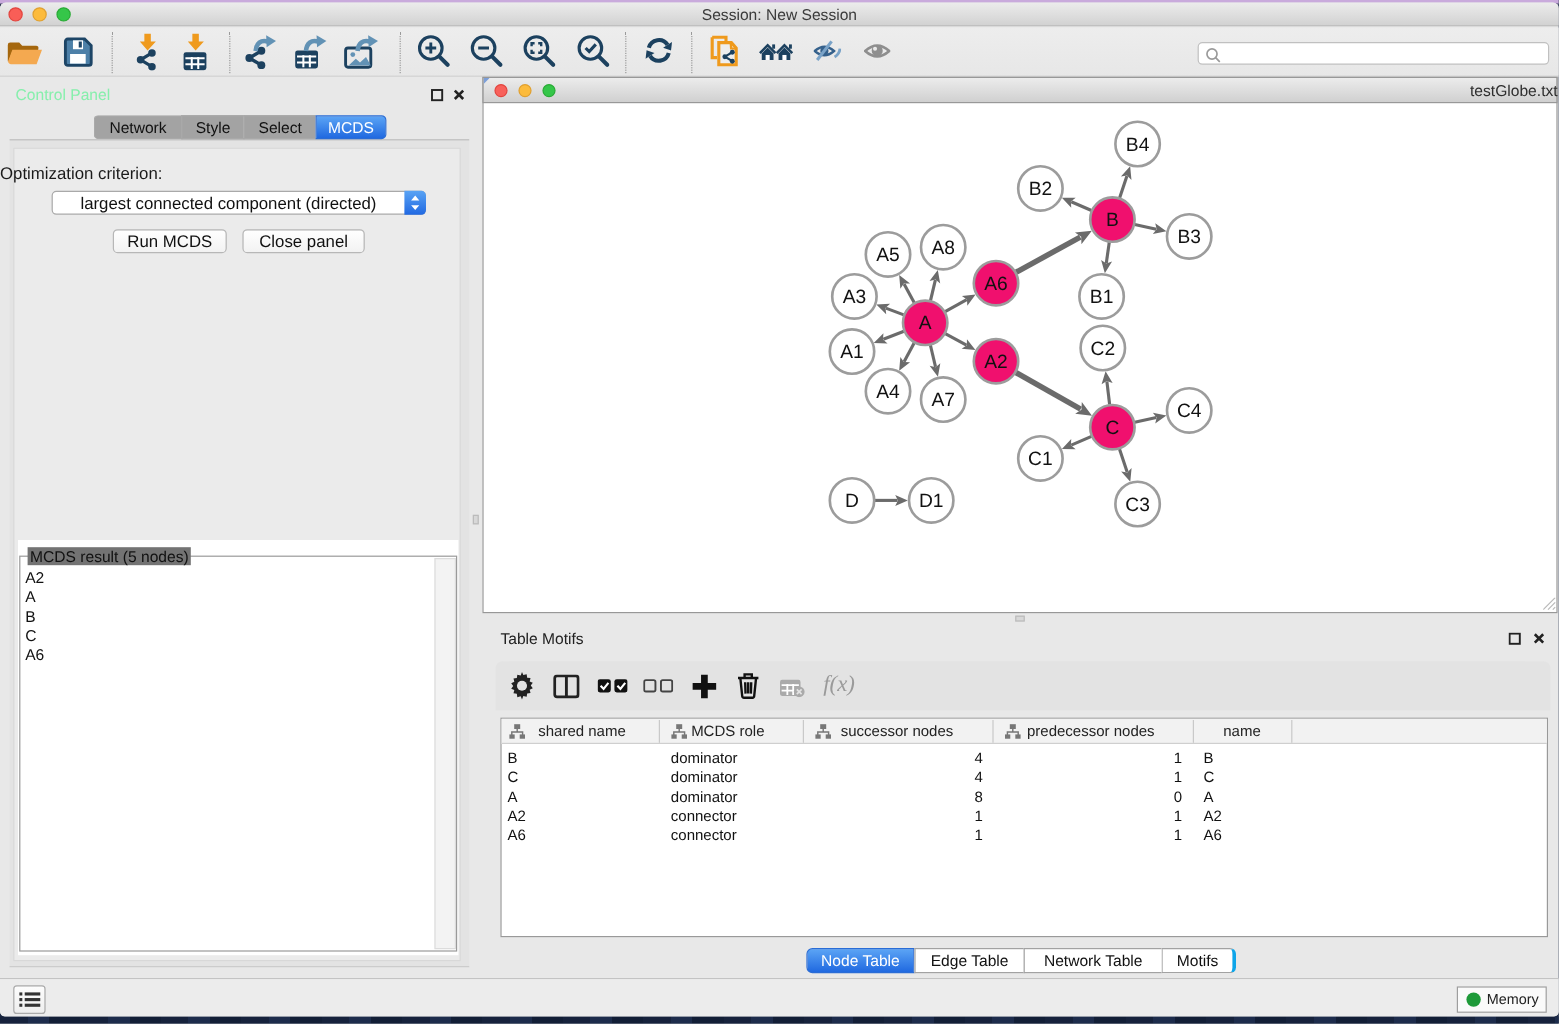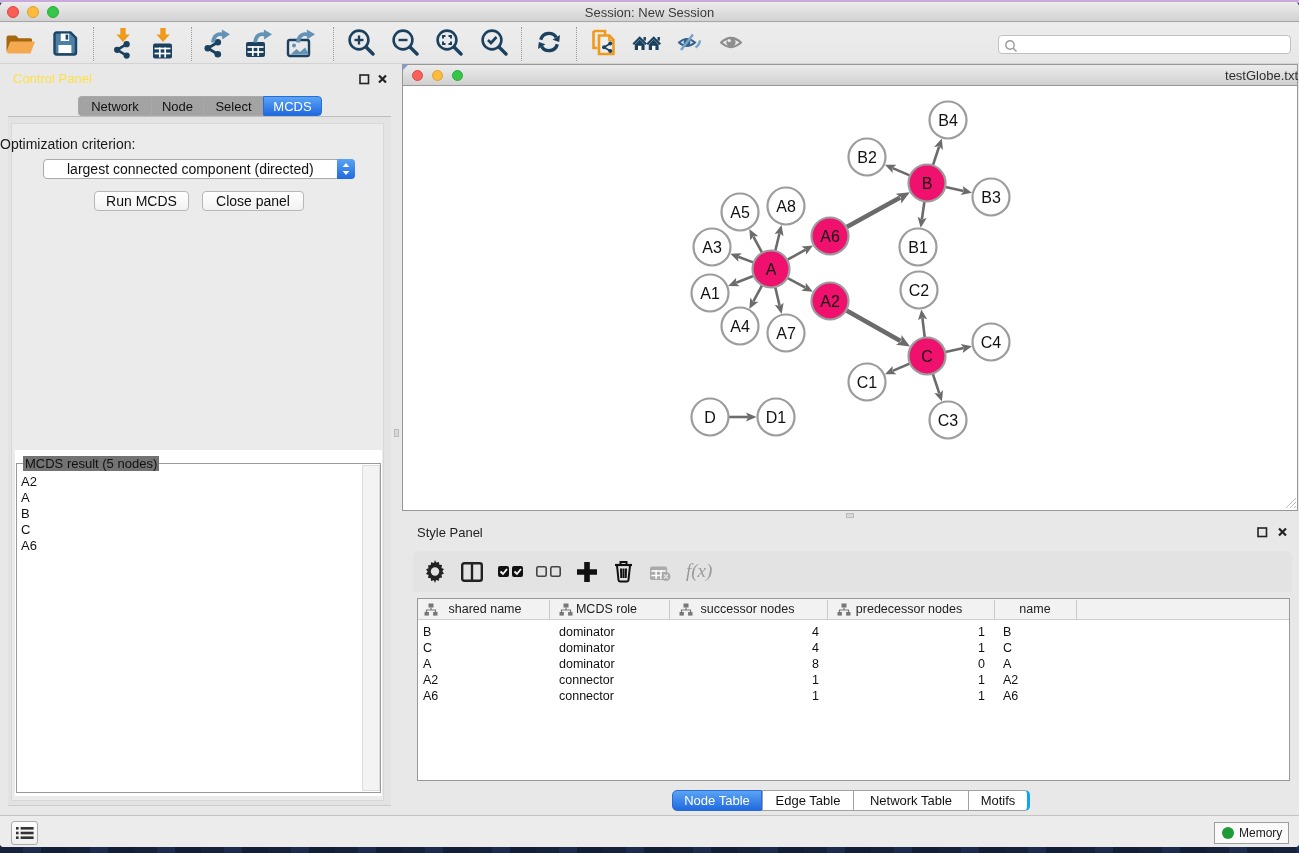--- a/index.html
+++ b/index.html
@@ -14,21 +14,21 @@
 .title { width:100%; text-align:center; font-size:13px; color:#3a3a3a; margin-top:3px; }
 .tl { border-radius:50%; width:12px; height:12px; top:6px; }
 .toolbar { left:0; top:23px; width:1299px; height:41px;
   background:linear-gradient(#ededed,#e7e7e7); border-bottom:1px solid #d2d2d2; }
 .tsep { position:absolute; top:4px; height:34px; width:0;
   border-left:1px dotted #9a9a9a; }
 .search { left:998px; top:35px; width:293px; height:19px; background:#fff;
   border:1px solid #c0c0c0; border-radius:4px; }
 
 
-.cphead { left:13px; top:71px; font-size:13px; color:#fde047; }
+.cphead { left:13px; top:71px; font-size:13px; color:#86efac; }
 .cp-outer { left:8px; top:116px; width:383px; height:690px; background:#e3e3e3;
   border-top:1px solid #bdbdbd; border-bottom:1px solid #cccccc; }
 .cp-inner { left:11px; top:123px; width:373px; height:678px; background:#ebebeb;
   border:1px solid #d8d8d8; }
 .tab { top:96px; height:20px; background:#a3a3a3; border:1px solid #a9a9a9; font-size:13px;
   color:#111; text-align:center; line-height:19px; border-right:none; }
 .optlabel { left:0px; top:136px; width:399px; text-align:left; font-size:14px; color:#1a1a1a; }
 .combo { left:43px; top:159px; width:312px; height:20px; background:#fff;
   border:1px solid #a9a9a9; border-radius:4px; font-size:14px; color:#111;
   line-height:18px; padding-left:23px; }
@@ -237,21 +237,21 @@
     </svg></div>
 
 <div class="abs cphead">Control Panel</div>
 <svg class="abs" style="left:359px;top:74px" width="30" height="11" viewBox="0 0 30 11">
 <rect x="1" y="1" width="8.5" height="8.5" fill="none" stroke="#222" stroke-width="1.6"></rect>
 <path d="M20 1.5 L27 8.5 M27 1.5 L20 8.5" stroke="#222" stroke-width="2.2"></path>
   </svg>
 <div class="abs cp-outer"></div>
 <div class="abs cp-inner"></div>
 <div class="abs tab" style="left:78px;width:73px;border-radius:4px 0 0 4px">Network</div>
-<div class="abs tab" style="left:151px;width:52px">Node</div>
+<div class="abs tab" style="left:151px;width:52px">Style</div>
 <div class="abs tab" style="left:203px;width:60px">Select</div>
 <div class="abs tab" style="left:263px;width:59px;border-radius:0 4px 4px 0;border:1px solid #2a6cd5;background:linear-gradient(#5ba4f5,#2069e0);color:#fff">MCDS</div>
 <div class="abs optlabel">Optimization criterion:</div>
 <div class="abs combo">largest connected component (directed)</div>
 <div class="abs stepper"><svg width="18" height="20" viewBox="0 0 18 20">
       <path d="M9 4 l3.4 4 h-6.8 z M9 16 l3.4 -4 h-6.8 z" fill="#fff"></path>
     </svg></div>
 <div class="abs btn" style="left:94px;width:95px">Run MCDS</div>
 <div class="abs btn" style="left:202px;width:102px">Close panel</div>
 <div class="abs reswhite"></div>
@@ -353,21 +353,21 @@
     <text x="372" y="336.5" text-anchor="middle" font-size="16" fill="#111">D1</text>
   </svg>
 <svg class="abs" style="left:1286px;top:498px" width="11" height="11">
     <g stroke="#b9b9b9" stroke-width="1">
       <line x1="10" y1="0" x2="0" y2="10"></line>
       <line x1="10" y1="4" x2="4" y2="10"></line>
       <line x1="10" y1="8" x2="8" y2="10"></line>
     </g>
   </svg>
 
-<div class="abs tphead">Style Panel</div>
+<div class="abs tphead">Table Motifs</div>
 <svg class="abs" style="left:1257px;top:527px" width="32" height="11" viewBox="0 0 32 11">
 <rect x="1" y="1" width="8.5" height="8.5" fill="none" stroke="#222" stroke-width="1.6"></rect>
 <path d="M22 1.5 L29 8.5 M29 1.5 L22 8.5" stroke="#222" stroke-width="2.2"></path>
   </svg>
 <div class="abs tptb"></div>
 <svg class="abs" style="left:425px;top:560px" width="20" height="24" viewBox="0 0 20 24">
     <path fill="#222" d="M10 0 l1.1 2.6 2.8-.7 .4 2.8 2.8 .4-.7 2.8 2.6 1.1-1.7 2.3 1.7 2.3-2.6 1.1 .7 2.8-2.8 .4-.4 2.8-2.8-.7L10 23l-1.1-2.7-2.8 .7-.4-2.8-2.8-.4 .7-2.8L1 13.9l1.7-2.3L1 9.3l2.6-1.1-.7-2.8 2.8-.4 .4-2.8 2.8 .7z"></path>
     <circle cx="10" cy="11.5" r="4.2" fill="#e3e3e3"></circle>
   </svg>
 <svg class="abs" style="left:461px;top:562px" width="22" height="20" viewBox="0 0 22 20">

